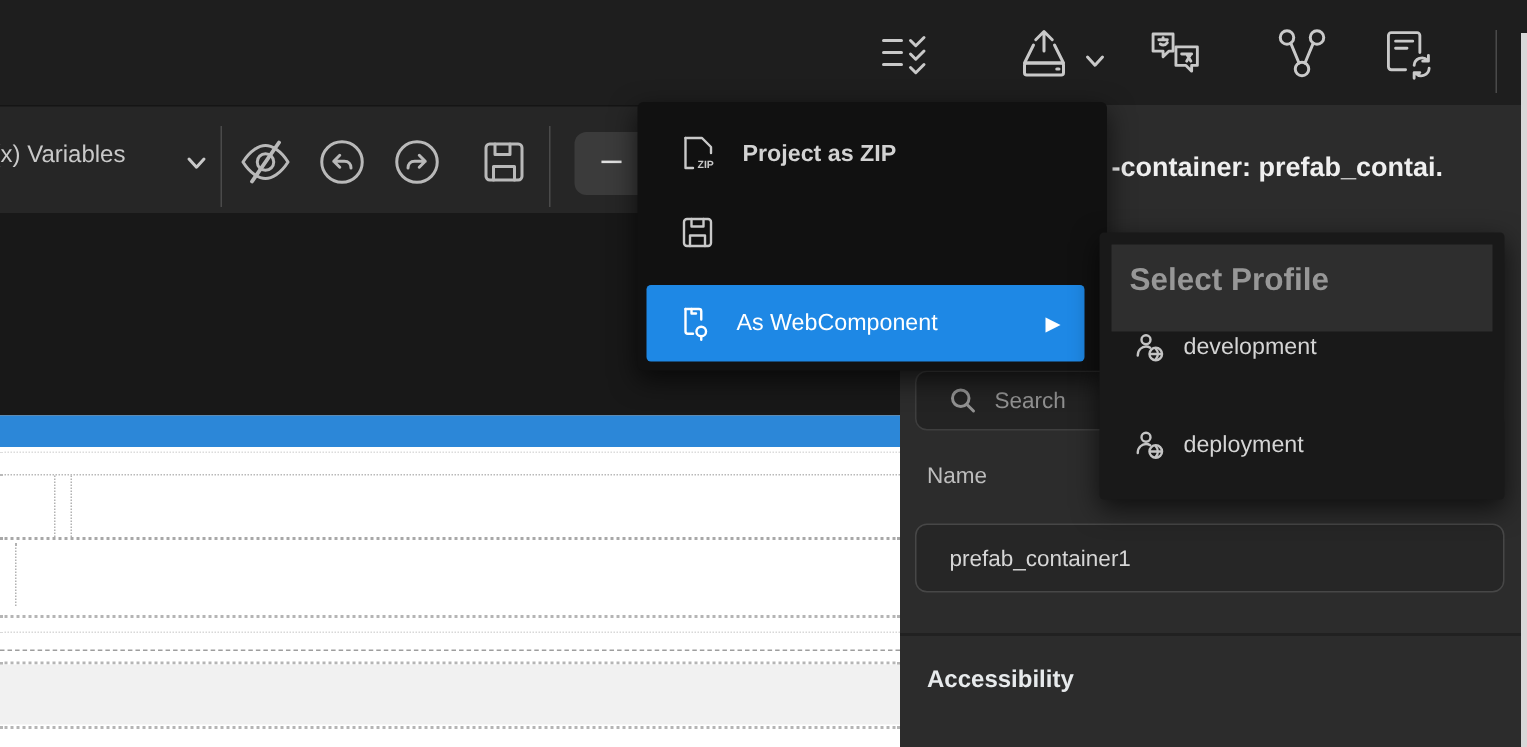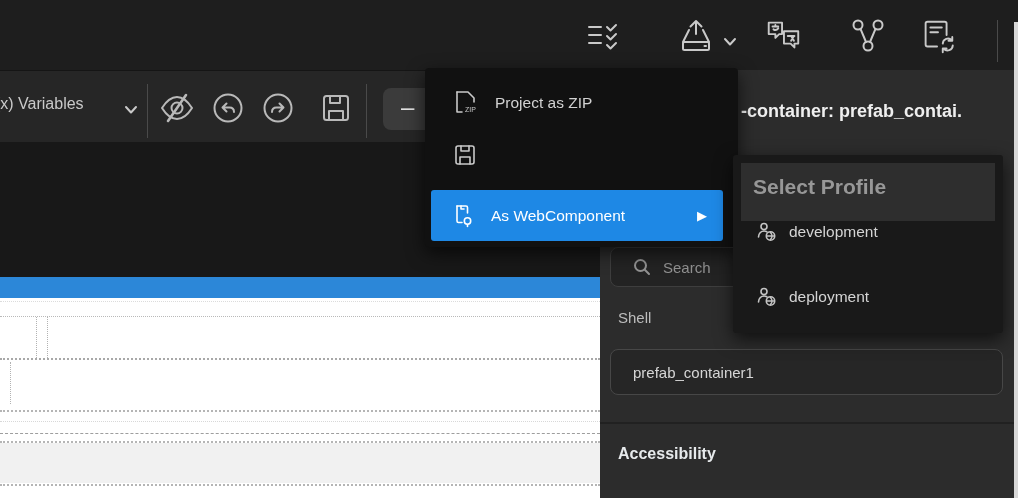--- a/index.html
+++ b/index.html
@@ -180,27 +180,27 @@
   <div class="panel">
     <div class="panel-title">-container: prefab_contai.</div>
   </div>
   <div class="search-box">
     <svg width="18" height="18" viewBox="0 0 18 18">
       <circle cx="7.5" cy="7.5" r="5.5"></circle>
         <path d="M11.8 11.8 L16 16"></path>
     </svg>
     <span class="search-ph">Search</span>
   </div>
-  <span class="field-label">Shell</span>
+  <span class="field-label">Name</span>
   <input class="name-input" type="text" value="prefab_container1" style="">
   <div class="panel-div"></div>
   <span class="acc-label">Accessibility</span>
 
   <div class="menu">
-    <div class="menu-item" style="top:8px;">
+    <div class="menu-item" style="top:8px;font-weight:bold;">
       <svg width="26" height="28" viewBox="0 0 26 28">
         <path d="M4 3 h11 l6 6 v4"></path>
         <path d="M4 3 v20 h5"></path>
         <text x="12" y="23" font-size="7" fill="#c9c9c9" stroke="none" font-family="Liberation Sans,sans-serif">ZIP</text>
       </svg>
       <span class="lbl">Project as ZIP</span>
     </div>
     <div class="menu-item" style="top:60px;">
       <svg width="24" height="24" viewBox="0 0 24 24">
         <rect x="3" y="3" width="18" height="18" rx="2"></rect>

